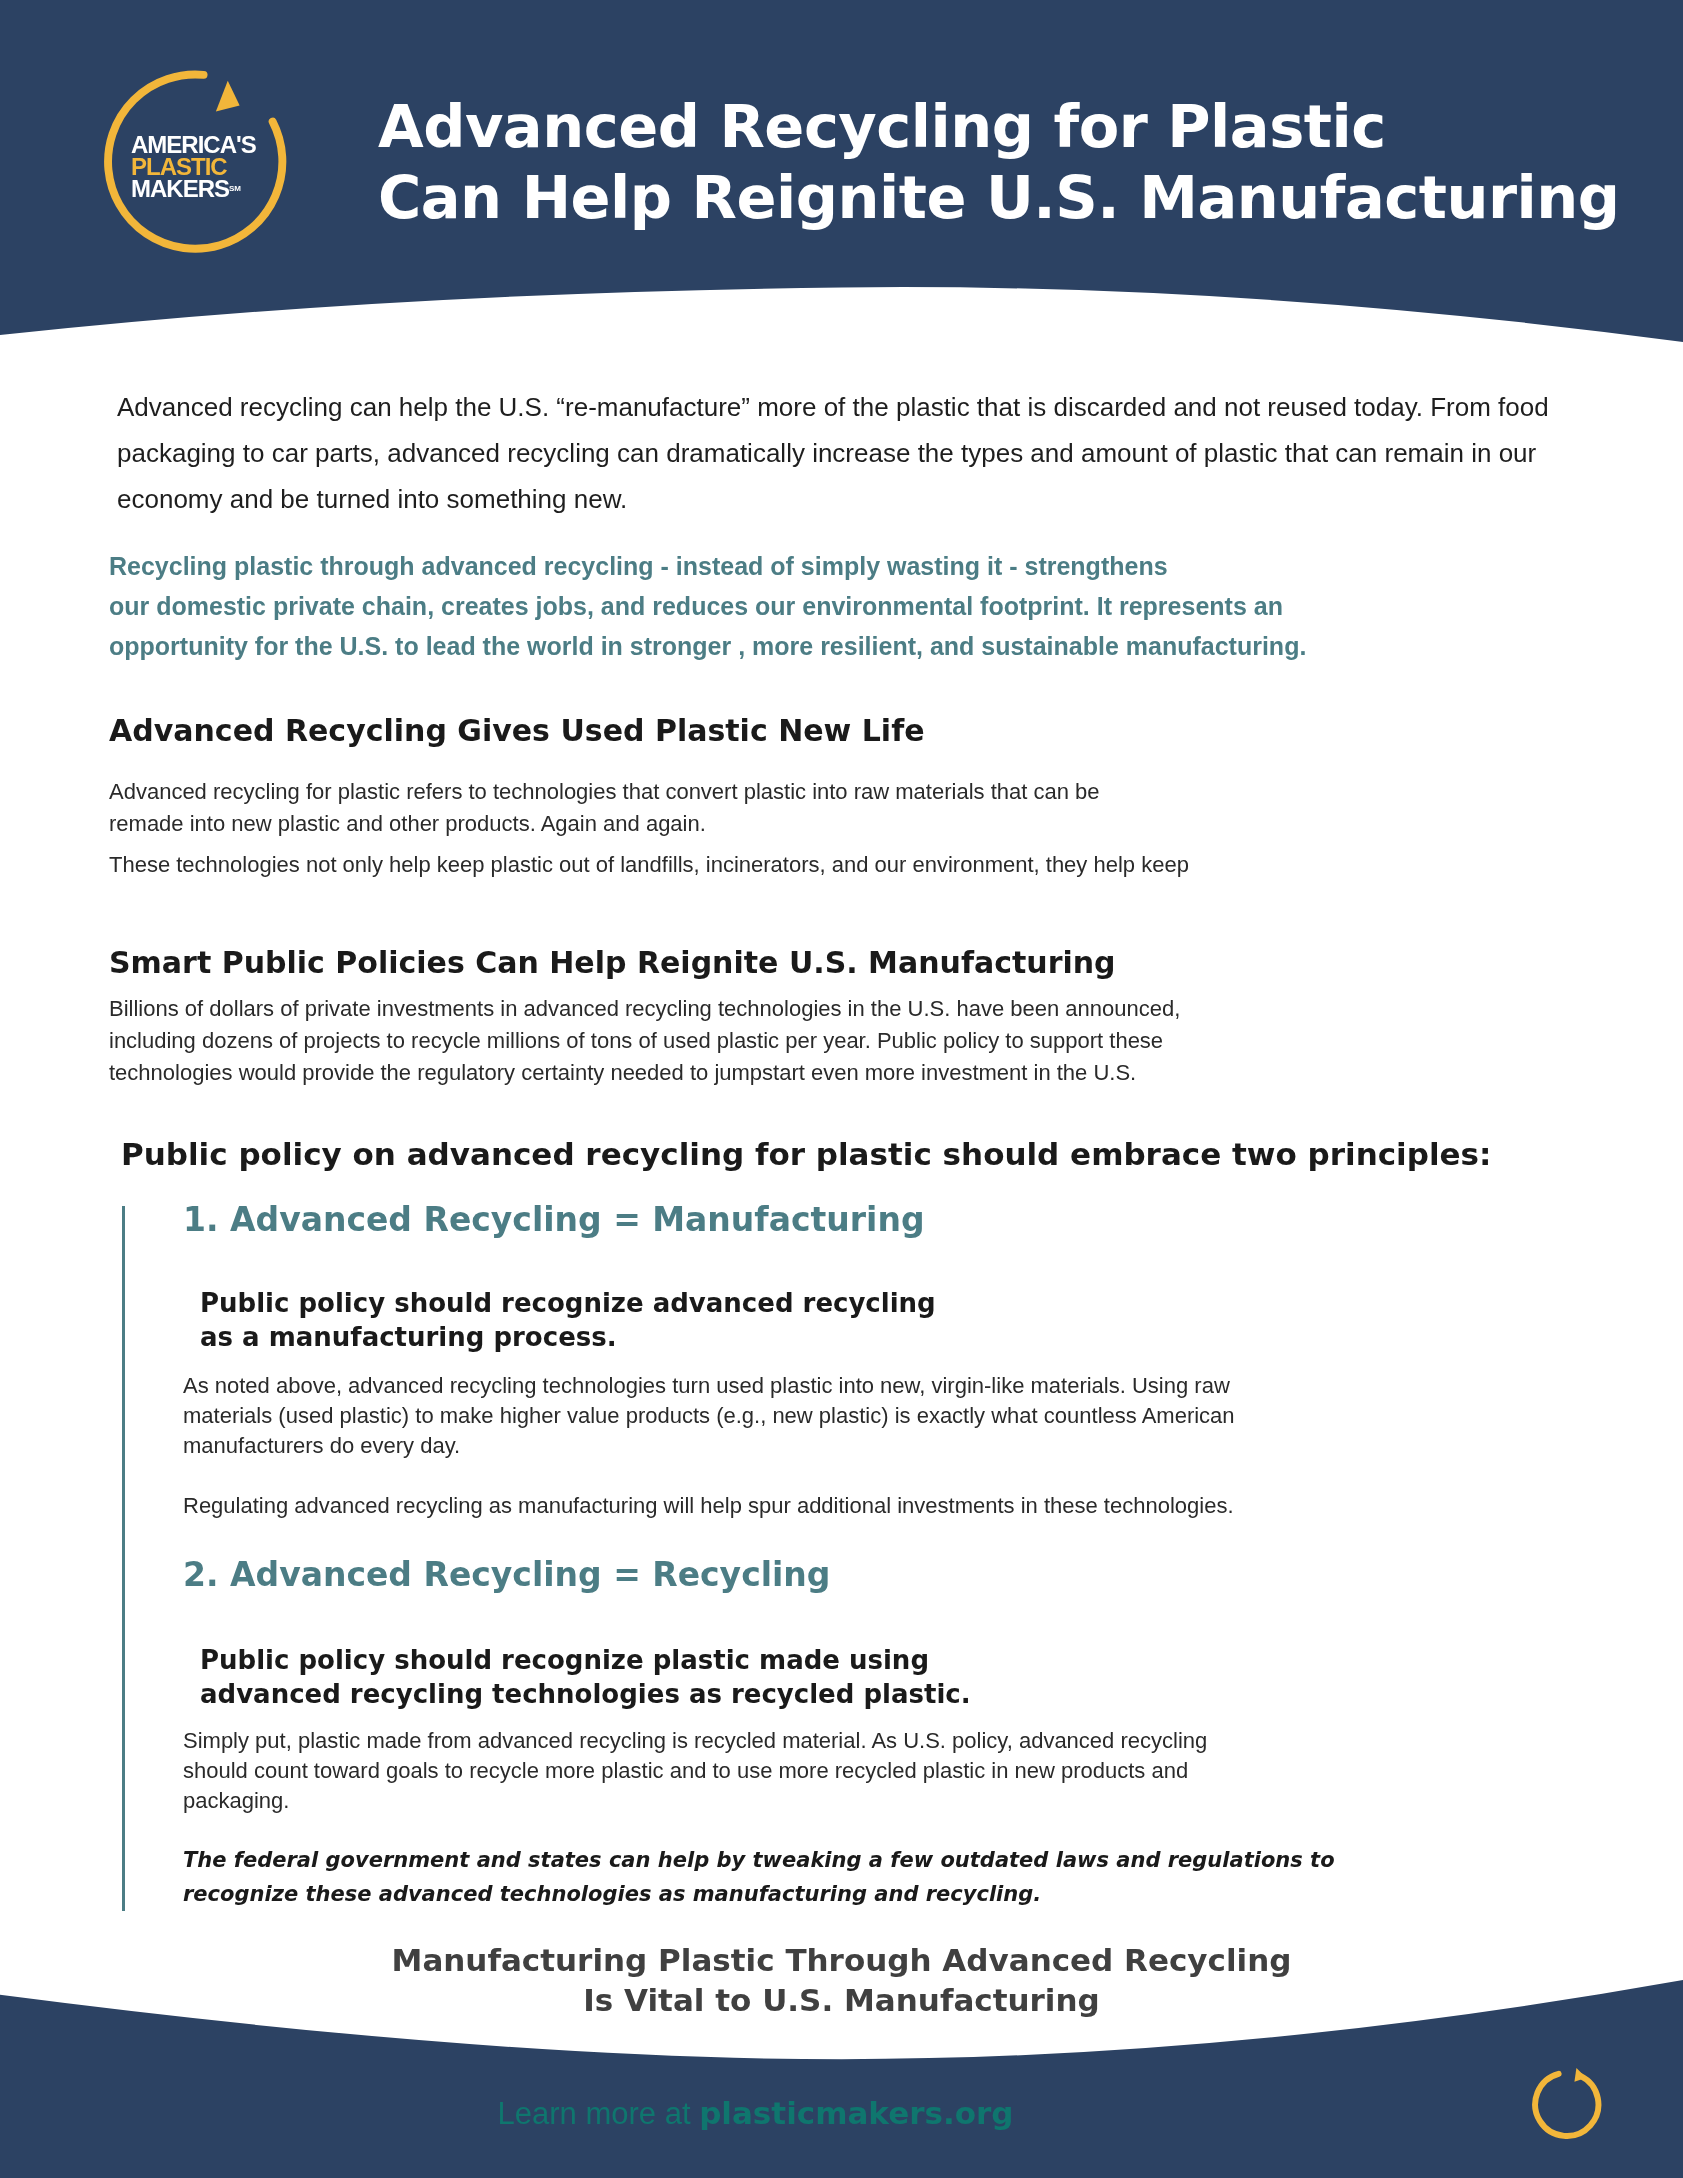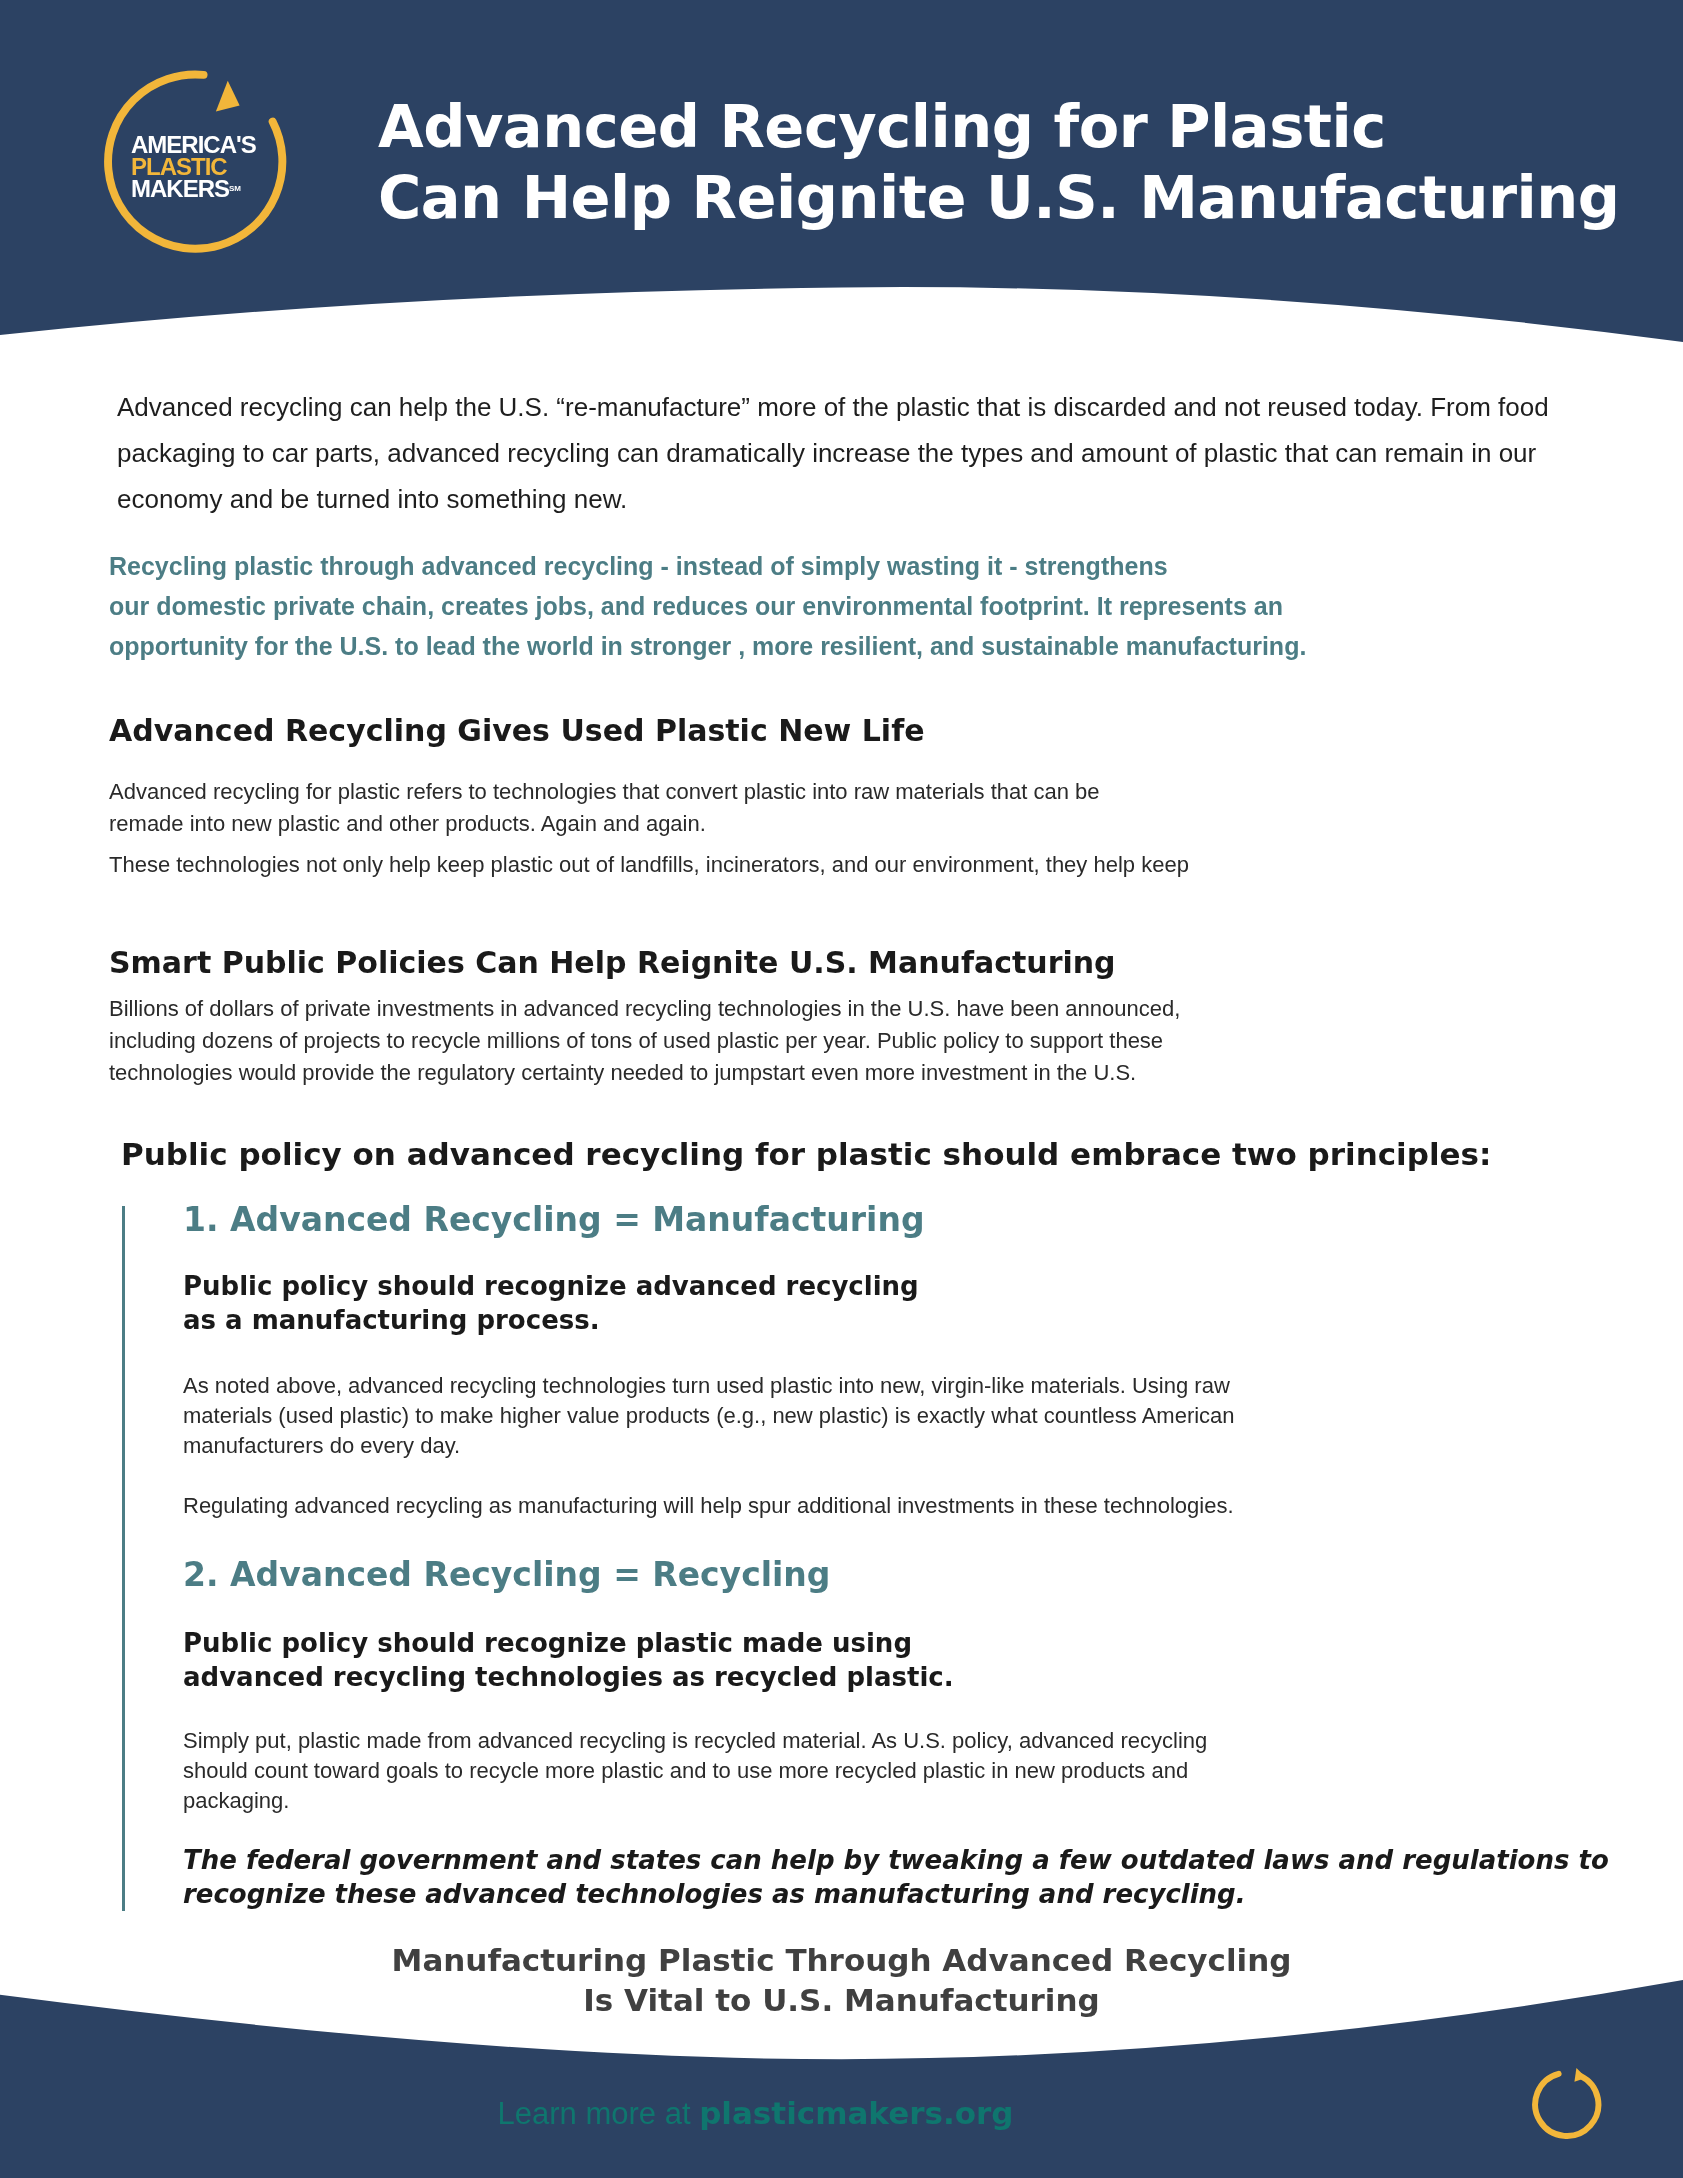--- a/index.html
+++ b/index.html
@@ -16,23 +16,23 @@
   .title { position: absolute; left: 378px; top: 91px; color: #ffffff; font-weight: bold;
            font-size: 59px; line-height: 71px; margin: 0; font-family: "DejaVu Sans", sans-serif; letter-spacing: -0.5px; }
   .content { position: absolute; left: 109px; width: 1455px; }
   .intro { top: 376px; font-size: 26px; line-height: 46px; color: #1e1e1e; margin: 8px; width: 1465px; }
   .highlight { top: 546px; font-size: 25px; line-height: 40px; color: #4c7d85; font-weight: bold; margin: 0; width: 1465px; }
   .h2 { font-family: "DejaVu Sans", sans-serif; font-weight: bold; font-size: 30px; color: #1a1a1a; margin: 0; }
   .body { font-size: 22px; line-height: 32px; color: #2a2a2a; margin: 0; }
   .principles-heading { font-family: "DejaVu Sans", sans-serif; font-weight: bold; font-size: 31px; color: #1a1a1a; margin: 12px; }
   .rule { position: absolute; left: 122px; top: 1206px; width: 3px; height: 705px; background: #4c7d85; }
   .p-title { font-family: "DejaVu Sans", sans-serif; font-weight: bold; font-size: 33px; color: #4c7d85; margin: 0; }
-  .p-sub { font-family: "DejaVu Sans", sans-serif; font-weight: bold; font-size: 26px; line-height: 34px; color: #1a1a1a; margin: 0; }
+  .p-sub { font-family: "DejaVu Sans", sans-serif; font-weight: bold; font-size: 26px; line-height: 34px; color: #1a1a1a; margin: 17px; }
   .p-body { font-size: 22px; line-height: 30px; color: #2a2a2a; margin: 0; }
-  .p-italic { font-family: "DejaVu Sans", sans-serif; font-weight: bold; font-style: italic; font-size: 26px; line-height: 34px; color: #1a1a1a; margin: 0; }
+  .p-italic { font-family: "DejaVu Sans", sans-serif; font-weight: bold; font-style: italic; font-size: 21px; line-height: 34px; color: #1a1a1a; margin: 0; }
   .closing { position: absolute; left: 0; width: 1683px; top: 1940px; text-align: center; margin: 0;
              font-family: "DejaVu Sans", sans-serif; font-weight: bold; font-size: 31px; line-height: 40px; color: #404040; }
   .learn { position: absolute; left: 0; width: 1511px; top: 2095px; text-align: center; color: #0f766e; font-size: 31px; margin: 0; }
   .learn .light { font-weight: normal; }
   .learn .url { font-weight: bold; font-family: "DejaVu Sans", sans-serif; }
   .small-logo { position: absolute; left: 1529px; top: 2062px; width: 79px; height: 79px; }
 </style>
 </head>
 <body>
 

